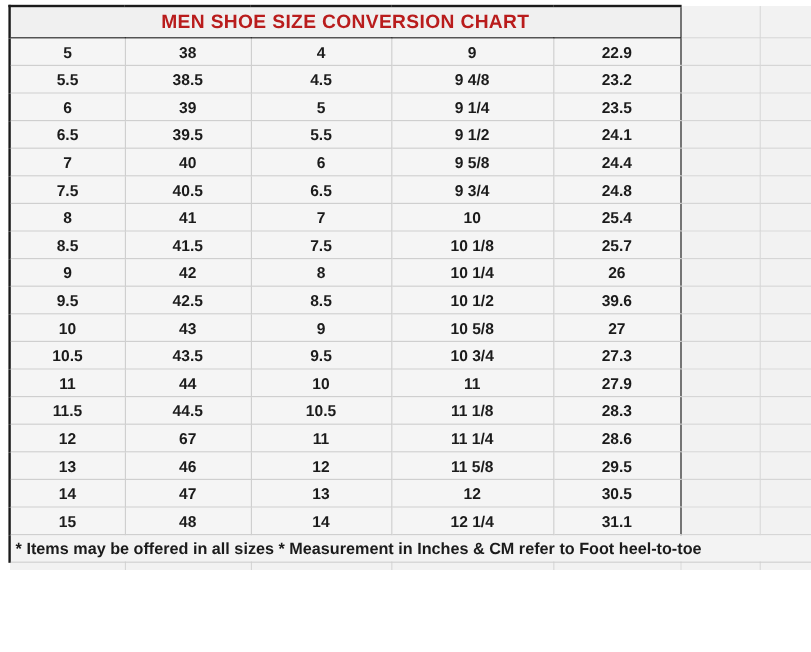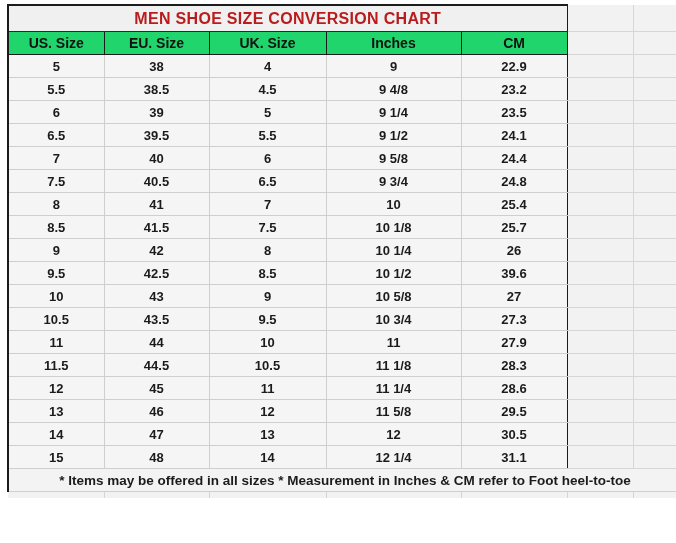--- a/index.html
+++ b/index.html
@@ -64,21 +64,21 @@
     background:#f5f5f5;
     font-size:13.5px;
     border-top:1px solid #1b1b1b;
     border-bottom:1px solid #1b1b1b;
     border-left:2px solid #1b1b1b;
     border-right:1px solid #1b1b1b;
   }
   .c-note2{
     background:#f3f3f3;
     font-size:13.5px;
-    text-align:center;
+    text-align:left;
     border-left:2px solid #1b1b1b;
     border-bottom:1px solid #cfcfcf;
     margin-top:12px;
   }
   .c-note2 .note2-text{padding-left:4px;}
   
   .c-out{
     background:#f2f2f2;
     border-right:1px solid #d6d6d6;
     border-bottom:1px solid #d6d6d6;
@@ -102,29 +102,20 @@
         <col style="width:106px">
         <col style="width:66px">
         <col style="width:44px">
     </colgroup>
     <tbody id="tbl-body">
       <tr class="r-title">
         <td class="c-title" colspan="5">MEN SHOE SIZE CONVERSION CHART</td>
         <td class="c-out"></td>
         <td class="c-out"></td>
       </tr>
-      <tr class="r-head" id="row-head">
-          <td class="c-head">US. Size</td>
-          <td class="c-head">EU. Size</td>
-          <td class="c-head">UK. Size</td>
-          <td class="c-head">Inches</td>
-          <td class="c-head">CM</td>
-          <td class="c-out"></td>
-          <td class="c-out"></td>
-        </tr>
       <tr class="r-data">
           <td class="c-data">5</td>
           <td class="c-data">38</td>
           <td class="c-data">4</td>
           <td class="c-data">9</td>
           <td class="c-data c-last">22.9</td>
           <td class="c-out"></td>
           <td class="c-out"></td>
         </tr>
         <tr class="r-data">
@@ -239,21 +230,21 @@
           <td class="c-data">11.5</td>
           <td class="c-data">44.5</td>
           <td class="c-data">10.5</td>
           <td class="c-data">11 1/8</td>
           <td class="c-data c-last">28.3</td>
           <td class="c-out"></td>
           <td class="c-out"></td>
         </tr>
         <tr class="r-data">
           <td class="c-data">12</td>
-          <td class="c-data">45</td>
+          <td class="c-data">67</td>
           <td class="c-data">11</td>
           <td class="c-data">11 1/4</td>
           <td class="c-data c-last">28.6</td>
           <td class="c-out"></td>
           <td class="c-out"></td>
         </tr>
         <tr class="r-data">
           <td class="c-data">13</td>
           <td class="c-data">46</td>
           <td class="c-data">12</td>

